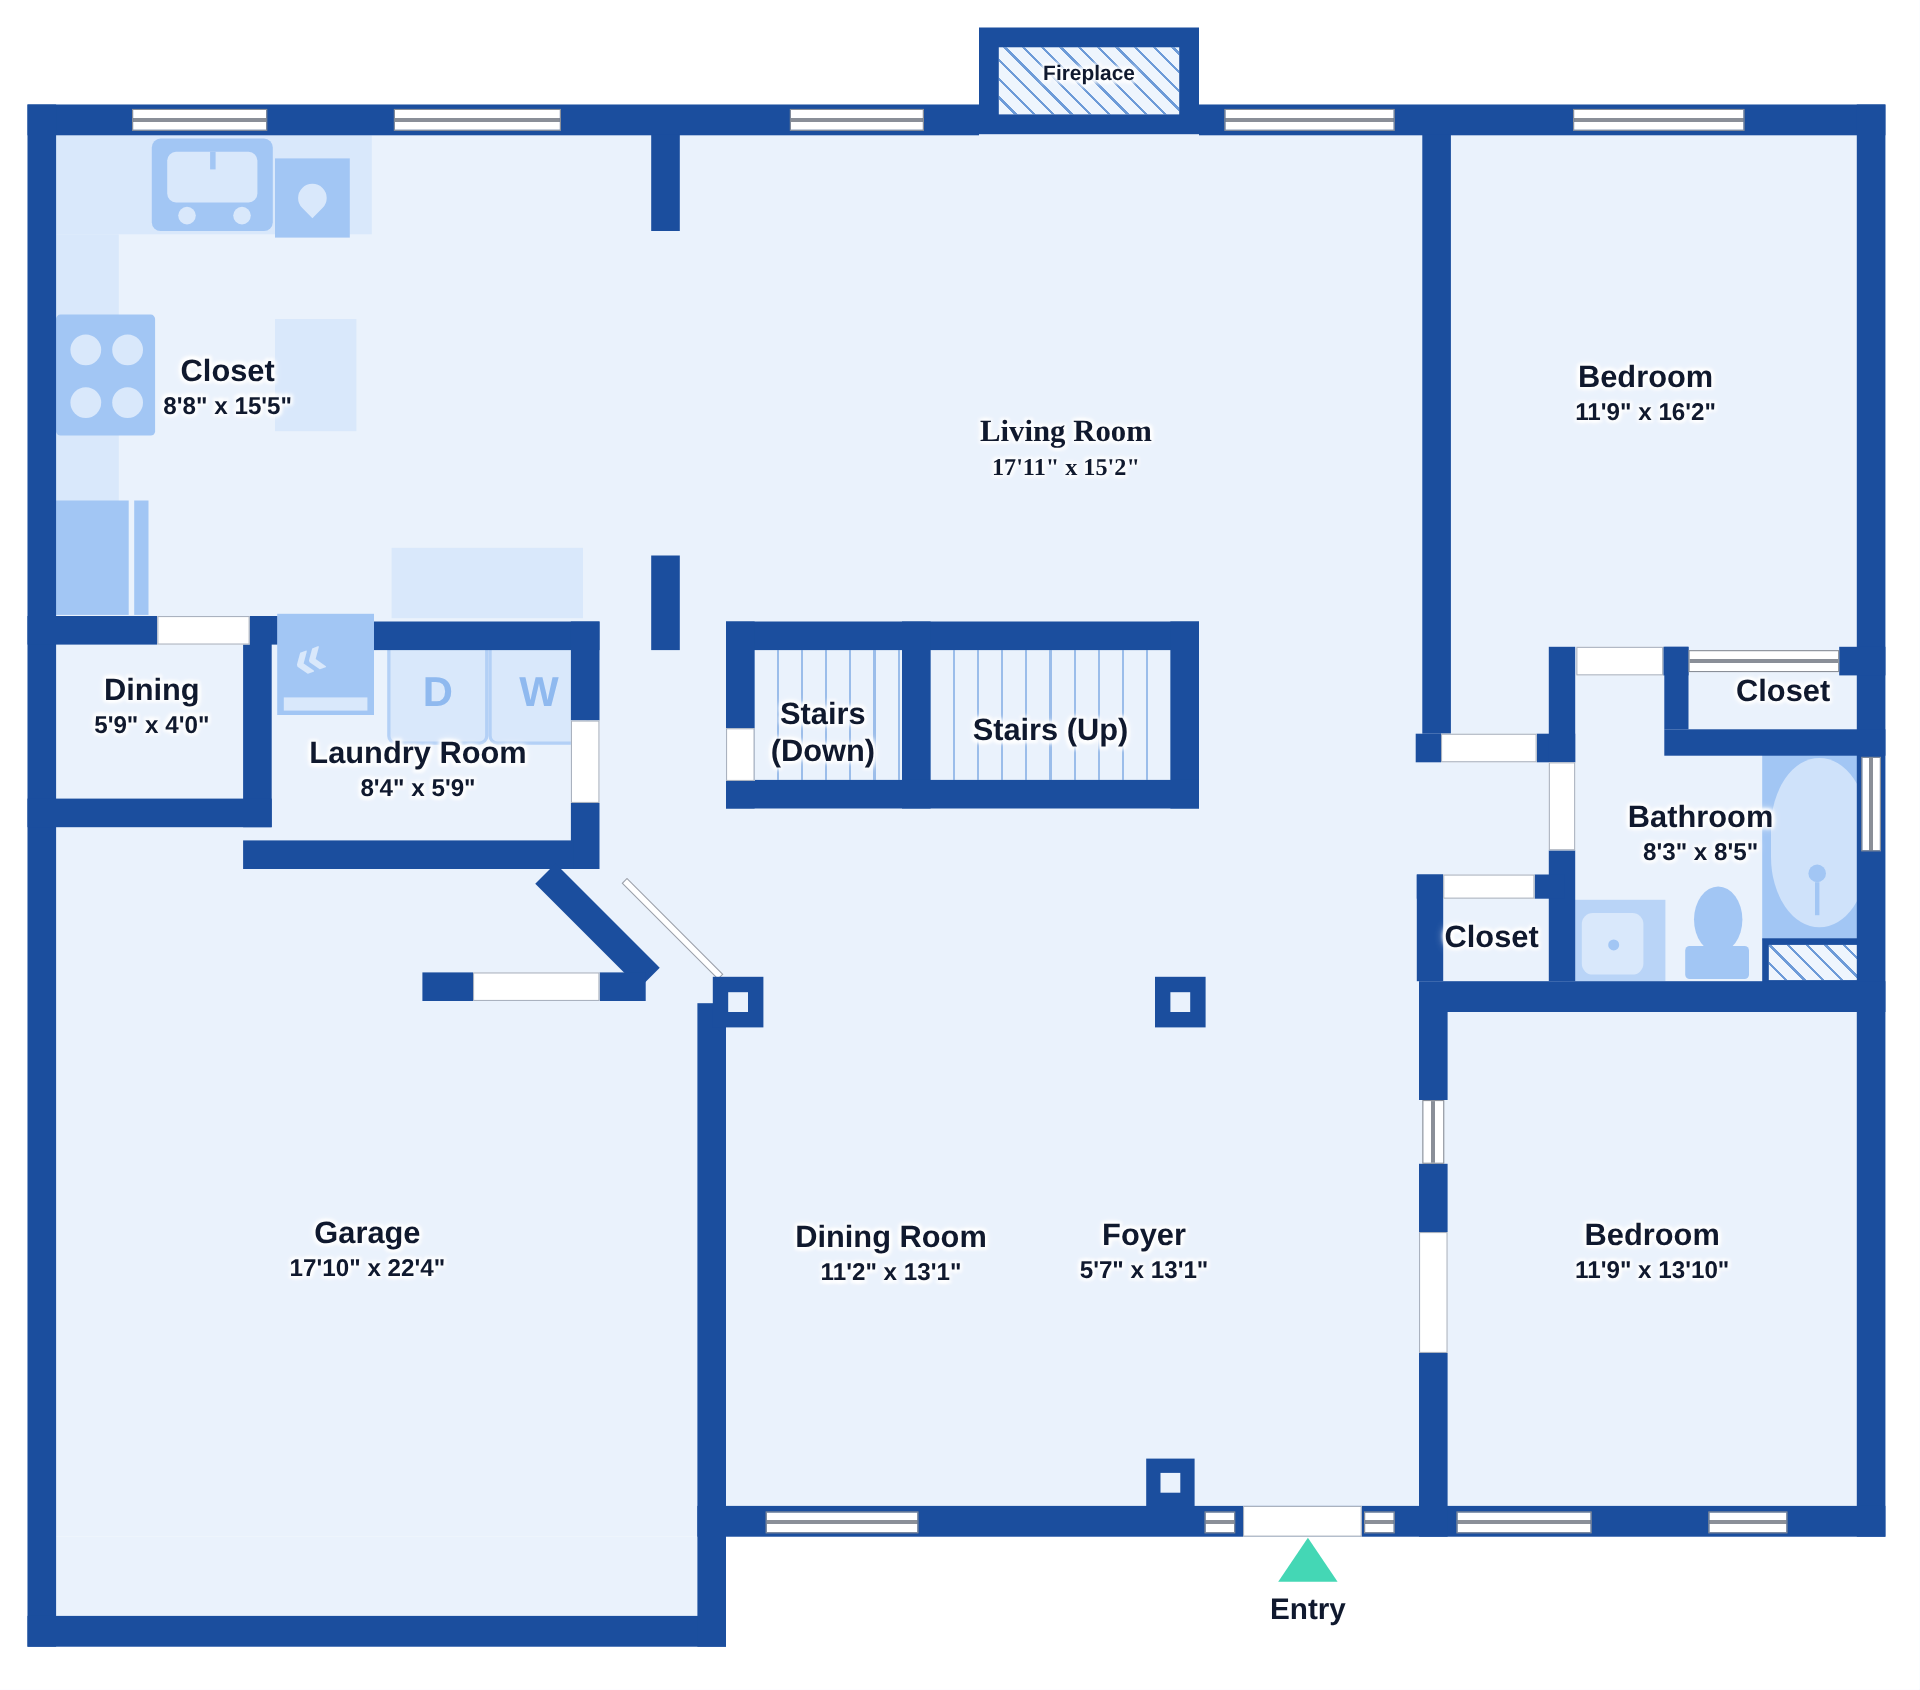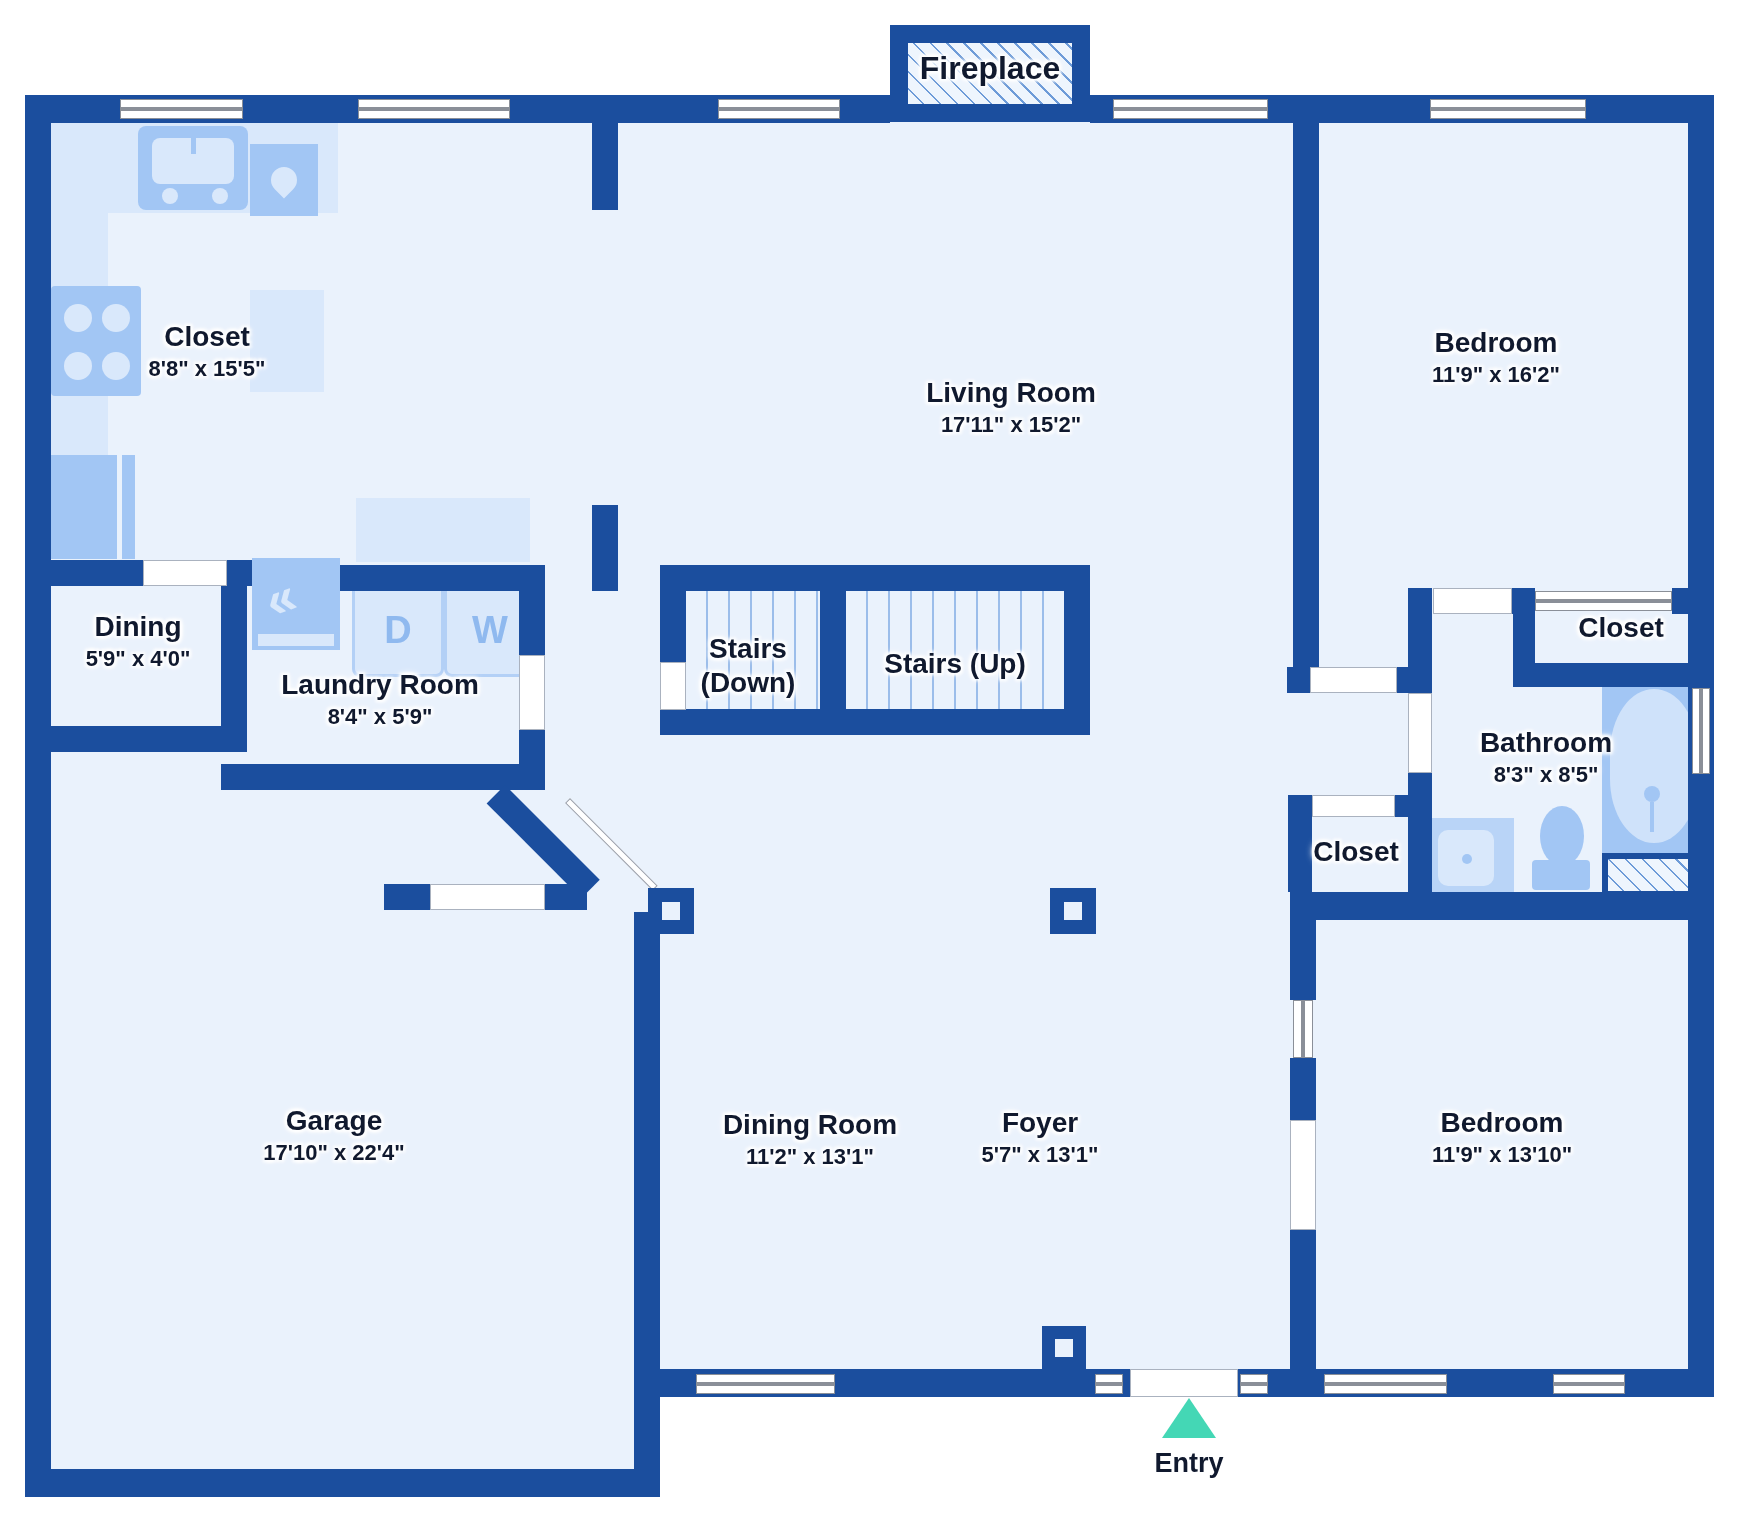--- a/index.html
+++ b/index.html
@@ -176,21 +176,21 @@
   <div class="col" style="left:1042px;top:1326px;width:44px;height:44px;">
       <div class="hole"></div>
     </div>
 
   <div class="tri" style="left:1162px;top:1398px;"></div>
 
   <div class="label" style="left:207px;top:352px;">
       <div class="nm">Closet</div>
       <div class="dims">8'8" x 15'5"</div>
     </div>
-  <div class="label" style="left:1011px;top:408px;">
+  <div class="label" style="left:969px;top:408px;font-family:Liberation Serif, serif;">
       <div class="nm">Living Room</div>
       <div class="dims">17'11" x 15'2"</div>
     </div>
   <div class="label" style="left:1496px;top:358px;">
       <div class="nm">Bedroom</div>
       <div class="dims">11'9" x 16'2"</div>
     </div>
   <div class="label" style="left:138px;top:642px;">
       <div class="nm">Dining</div>
       <div class="dims">5'9" x 4'0"</div>
@@ -227,19 +227,19 @@
   <div class="label" style="left:1040px;top:1138px;">
       <div class="nm">Foyer</div>
       <div class="dims">5'7" x 13'1"</div>
     </div>
   <div class="label" style="left:1502px;top:1138px;">
       <div class="nm">Bedroom</div>
       <div class="dims">11'9" x 13'10"</div>
     </div>
 
   <div class="label" style="left:990px;top:68px;">
-      <div class="nm" style="font-size:32px;">Fireplace</div>
+      <div class="nm" style="font-size:19px;">Fireplace</div>
     </div>
   <div class="label" style="left:1189px;top:1463px;">
       <div class="nm" style="font-size:27px;">Entry</div>
     </div>
 
 </div>
 
 </body></html>

